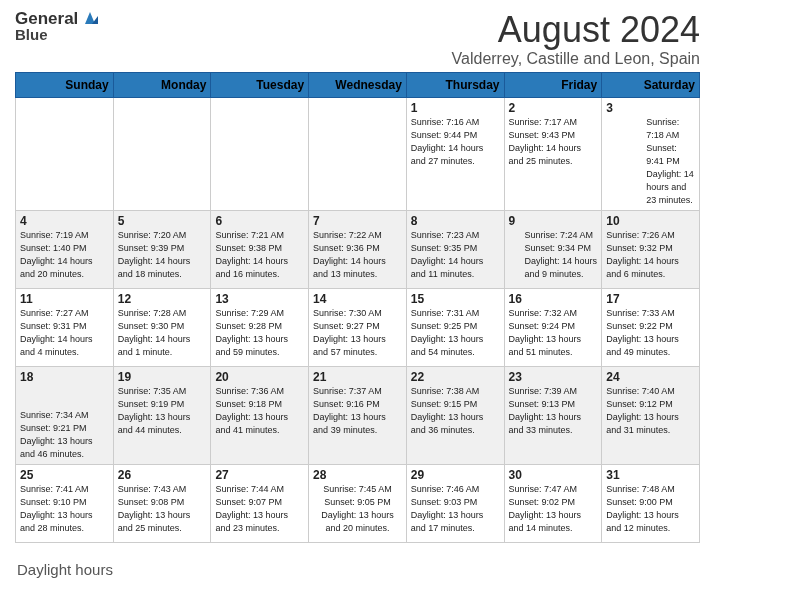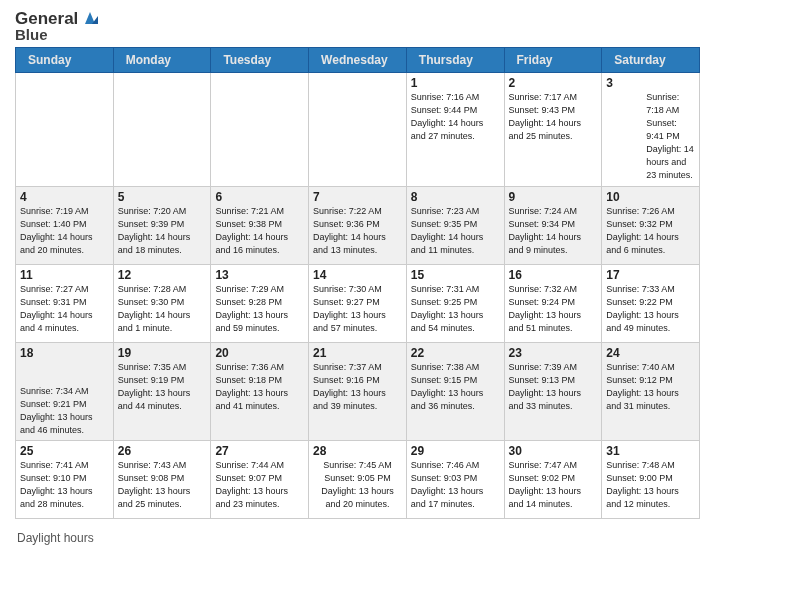--- a/index.html
+++ b/index.html
@@ -38,25 +38,25 @@
       font-size: 16px;
       color: #555;
     }
     table {
       width: 100%;
       border-collapse: collapse;
       table-layout: fixed;
     }
     thead th {
       background: #2a7aba;
-      color: #e5e5e5;
+      color: #000000;
       font-size: 12px;
       font-weight: bold;
-      padding: 5px 12px;
-      text-align: left;
+      padding: 5px 4px;
+      text-align: right;
       border: 1px solid #1a5a9a;
     }
     tbody td {
       border: 1px solid #ccc;
       vertical-align: top;
       padding: 3px 4px;
       font-size: 9.5px;
       color: #222;
       height: 78px;
     }
@@ -70,22 +70,22 @@
       font-weight: bold;
       font-size: 12px;
       margin-bottom: 1px;
     }
     .day-info {
       font-size: 9px;
       line-height: 1.45;
       color: #222;
     }
     .footer {
-      margin-top: 12px;
-      font-size: 12px;
+      margin-top: 18px;
+      font-size: 15px;
       color: #555;
       text-align: left;
       padding-left: 2px;
     }
   </style>
 </head>
 <body>
 
 <div class="container">
   <div class="header-row">
@@ -94,20 +94,24 @@
         <div style="display:flex;align-items:center;">
           <span style="font-size:17px;font-weight:bold;color:#333;">General</span>
           <svg width="22" height="22" viewBox="0 0 22 22" style="margin-left:1px;margin-top:-4px;">
             <polygon points="6,18 16,18 11,6" fill="#2a7aba"></polygon>
             <polygon points="13,18 19,18 19,10" fill="#1a5a9a"></polygon>
           </svg>
         </div>
         <span style="font-size:15px;font-weight:bold;color:#404040;margin-top:-2px;display:block;">Blue</span>
       </div>
     </div>
+    <div class="title-block">
+      <div class="main-title">August 2024</div>
+      <div class="subtitle">Valderrey, Castille and Leon, Spain</div>
+    </div>
   </div>
 
   <table>
     <thead>
       <tr>
       <th>Sunday</th>
           <th>Monday</th>
           <th>Tuesday</th>
           <th>Wednesday</th>
           <th>Thursday</th>
@@ -166,21 +170,21 @@
 Daylight: 14 hours and 13 minutes.</div>
           </td>
           <td>
             <div class="day-number">8</div>
             <div class="day-info" style="white-space: pre-line;">Sunrise: 7:23 AM
 Sunset: 9:35 PM
 Daylight: 14 hours and 11 minutes.</div>
           </td>
           <td>
             <div class="day-number">9</div>
-            <div class="day-info" style="white-space: pre-line;">Sunrise: 7:24 AM
+            <div class="day-info" style="white-space: pre-line; margin-left: 16px;">Sunrise: 7:24 AM
 Sunset: 9:34 PM
 Daylight: 14 hours and 9 minutes.</div>
           </td>
           <td>
             <div class="day-number">10</div>
             <div class="day-info" style="white-space: pre-line;">Sunrise: 7:26 AM
 Sunset: 9:32 PM
 Daylight: 14 hours and 6 minutes.</div>
           </td>
         </tr>

